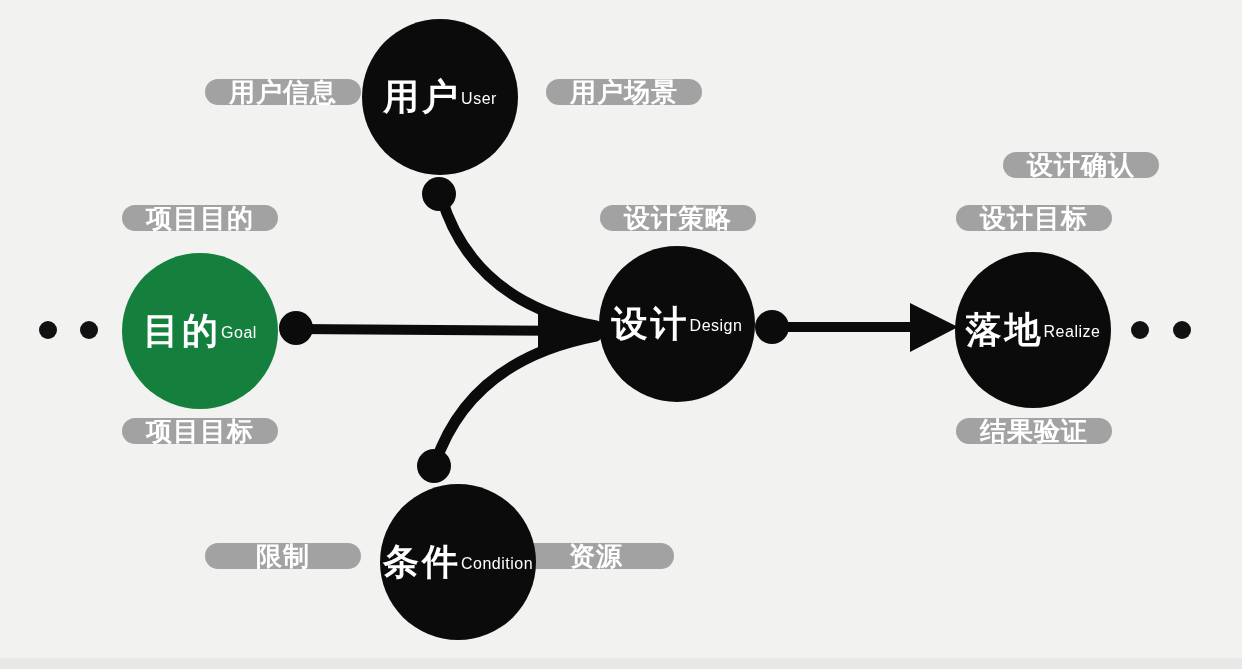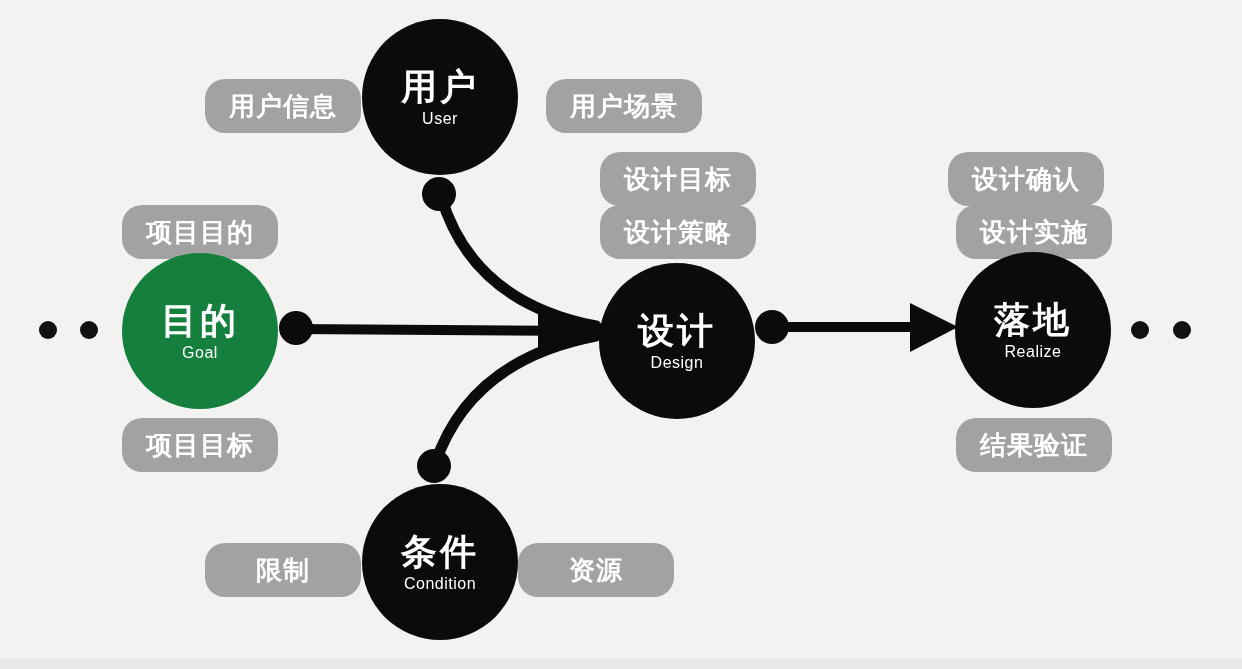--- a/index.html
+++ b/index.html
@@ -15,57 +15,57 @@
   }
   .connector-layer{
     position:absolute;left:0;top:0;width:1242px;height:669px;
   }
   .node{
     position:absolute;
     width:156px;height:156px;
     border-radius:50%;
     background:#0b0b0b;
     color:#ffffff;
-    display:flex;flex-direction:column;
+    display:flex;
     align-items:center;justify-content:center;
     text-align:center;
     z-index:3;
   }
   .node .zh{
     font-size:36px;font-weight:700;letter-spacing:3px;line-height:1.1;
   }
   .node .en{
     font-size:16px;font-weight:400;letter-spacing:.5px;margin-top:3px;line-height:1.1;
   }
   .node-goal{left:122px;top:253px;background:#15803d;}
   .node-user{left:362px;top:19px;}
-  .node-condition{left:362px;top:484px;text-align:right;}
-  .node-design{left:599px;top:263px;}
+  .node-condition{left:380px;top:484px;text-align:right;}
+  .node-design{left:599px;top:246px;}
   .node-realize{left:955px;top:252px;}
   .pill{
     position:absolute;
-    width:156px;height:54px;
+    width:156px;height:26px;
     border-radius:20px;
     background:#a2a2a2;
     color:#ffffff;
     font-size:26px;font-weight:700;letter-spacing:1px;
     display:flex;align-items:center;justify-content:center;
     z-index:2;
     white-space:nowrap;
   }
   .pill-goal-top{left:122px;top:205px;}
   .pill-goal-bottom{left:122px;top:418px;text-align:center;}
   .pill-user-left{left:205px;top:79px;}
   .pill-user-right{left:518px;top:79px;margin-left:28px;}
   .pill-condition-left{left:205px;top:543px;}
   .pill-condition-right{left:518px;top:543px;font-family:Liberation Serif, serif;}
   .pill-design-top1{left:600px;top:152px;}
   .pill-design-top2{left:600px;top:205px;}
   .pill-design-bottom{left:600px;top:418px;}
-  .pill-realize-top1{left:948px;top:152px;}
+  .pill-realize-top1{left:1003px;top:152px;}
   .pill-realize-top2{left:956px;top:205px;}
   .pill-realize-bottom{left:956px;top:418px;}
   .bottom-strip{
     position:absolute;left:0;bottom:0;width:100%;height:11px;
     background:rgba(0,0,0,0.04);
   }
 </style>
 </head>
 <body>
 
@@ -122,21 +122,20 @@
 
   <div class="pill pill-goal-top">项目目的</div>
   <div class="pill pill-goal-bottom">项目目标</div>
 
   <div class="pill pill-user-left">用户信息</div>
   <div class="pill pill-user-right">用户场景</div>
 
   <div class="pill pill-condition-left">限制</div>
   <div class="pill pill-condition-right">资源</div>
 
-  <div class="pill pill-design-top1">设计目标</div>
   <div class="pill pill-design-top2">设计策略</div>
 
   <div class="pill pill-realize-top1">设计确认</div>
-  <div class="pill pill-realize-top2">设计实施</div>
+  <div class="pill pill-realize-top2">设计目标</div>
   <div class="pill pill-realize-bottom">结果验证</div>
 
   <div class="bottom-strip"></div>
 </div>
 
 </body></html>

